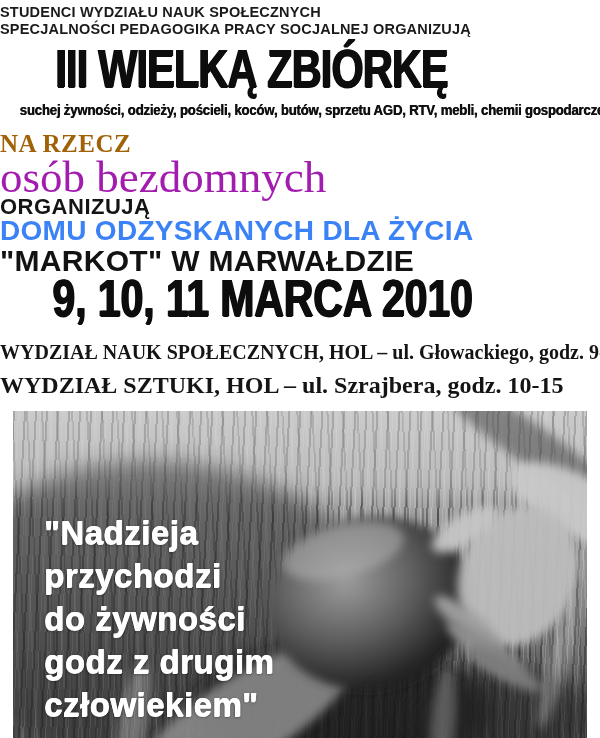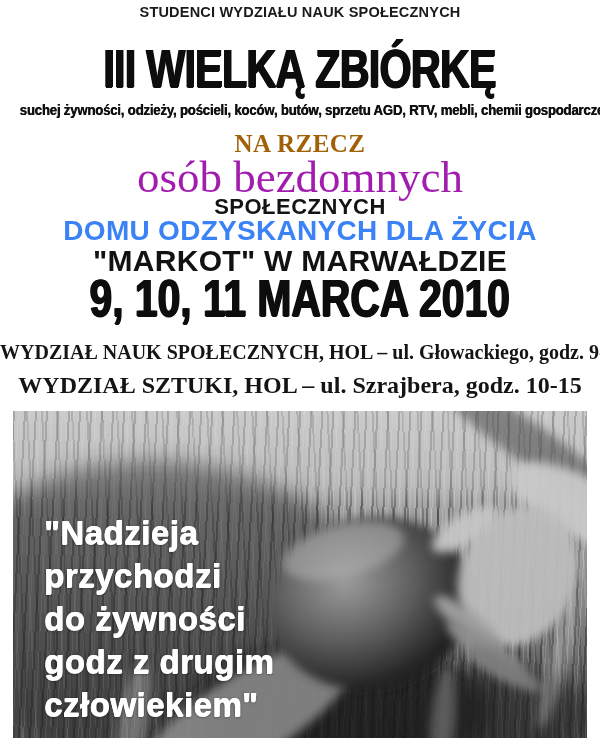--- a/index.html
+++ b/index.html
@@ -5,21 +5,21 @@
   html,body{margin:0;padding:0;background:#e8e8e8;}
   .poster{
     position:relative;
     width:600px;height:738px;
     margin:0 auto;
     background:#ffffff;
     overflow:hidden;
     font-family:"Liberation Sans", sans-serif;
     color:#121212;
   }
-  .abs{position:absolute;left:0;right:0;text-align:center;white-space:nowrap;}
+  .abs{position:absolute;left:0;right:0;white-space:nowrap;}
 
   .org-line{
     font-weight:700;
     font-size:14.5px;
     letter-spacing:.2px;
     color:#1a1a1a;
   }
   .org-line1{top:4px;}
   .org-line2{top:21px;}
 
@@ -94,28 +94,29 @@
     text-shadow:.7px 0 #ffffff,0 .7px #ffffff,0 1px 3px rgba(0,0,0,.55);
     white-space:nowrap;
   }
 </style>
 </head>
 <body>
 
 <div class="poster">
 
   <div class="abs org-line org-line1">STUDENCI WYDZIAŁU NAUK SPOŁECZNYCH</div>
+  <div class="abs org-line org-line2">SPECJALNOŚCI PEDAGOGIKA PRACY SOCJALNEJ ORGANIZUJĄ</div>
 
   <div class="abs big-title"><span class="squeeze">III WIELKĄ ZBIÓRKĘ</span></div>
 
   <div class="abs items-line"><span class="squeeze">suchej żywności, odzieży, pościeli, koców, butów, sprzetu AGD, RTV, mebli, chemii gospodarczej, itp.</span></div>
 
   <div class="abs serif na-rzecz">NA RZECZ</div>
   <div class="abs serif osob">osób bezdomnych</div>
-  <div class="abs mieszkancow">SPOŁECZNYCH</div>
+  <div class="abs mieszkancow">ORGANIZUJĄ</div>
   <div class="abs domu">DOMU ODZYSKANYCH DLA ŻYCIA</div>
   <div class="abs markot">"MARKOT" W MARWAŁDZIE</div>
 
   <div class="abs date-line"><span class="squeeze">9, 10, 11 MARCA 2010</span></div>
 
   <div class="abs venue venue1">WYDZIAŁ NAUK SPOŁECZNYCH, HOL – ul. Głowackiego, godz. 9-17</div>
   <div class="abs venue venue2">WYDZIAŁ SZTUKI, HOL – ul. Szrajbera, godz. 10-15</div>
 
   <div class="photo">
     <svg width="574" height="327" viewBox="0 0 574 327" aria-hidden="true">

